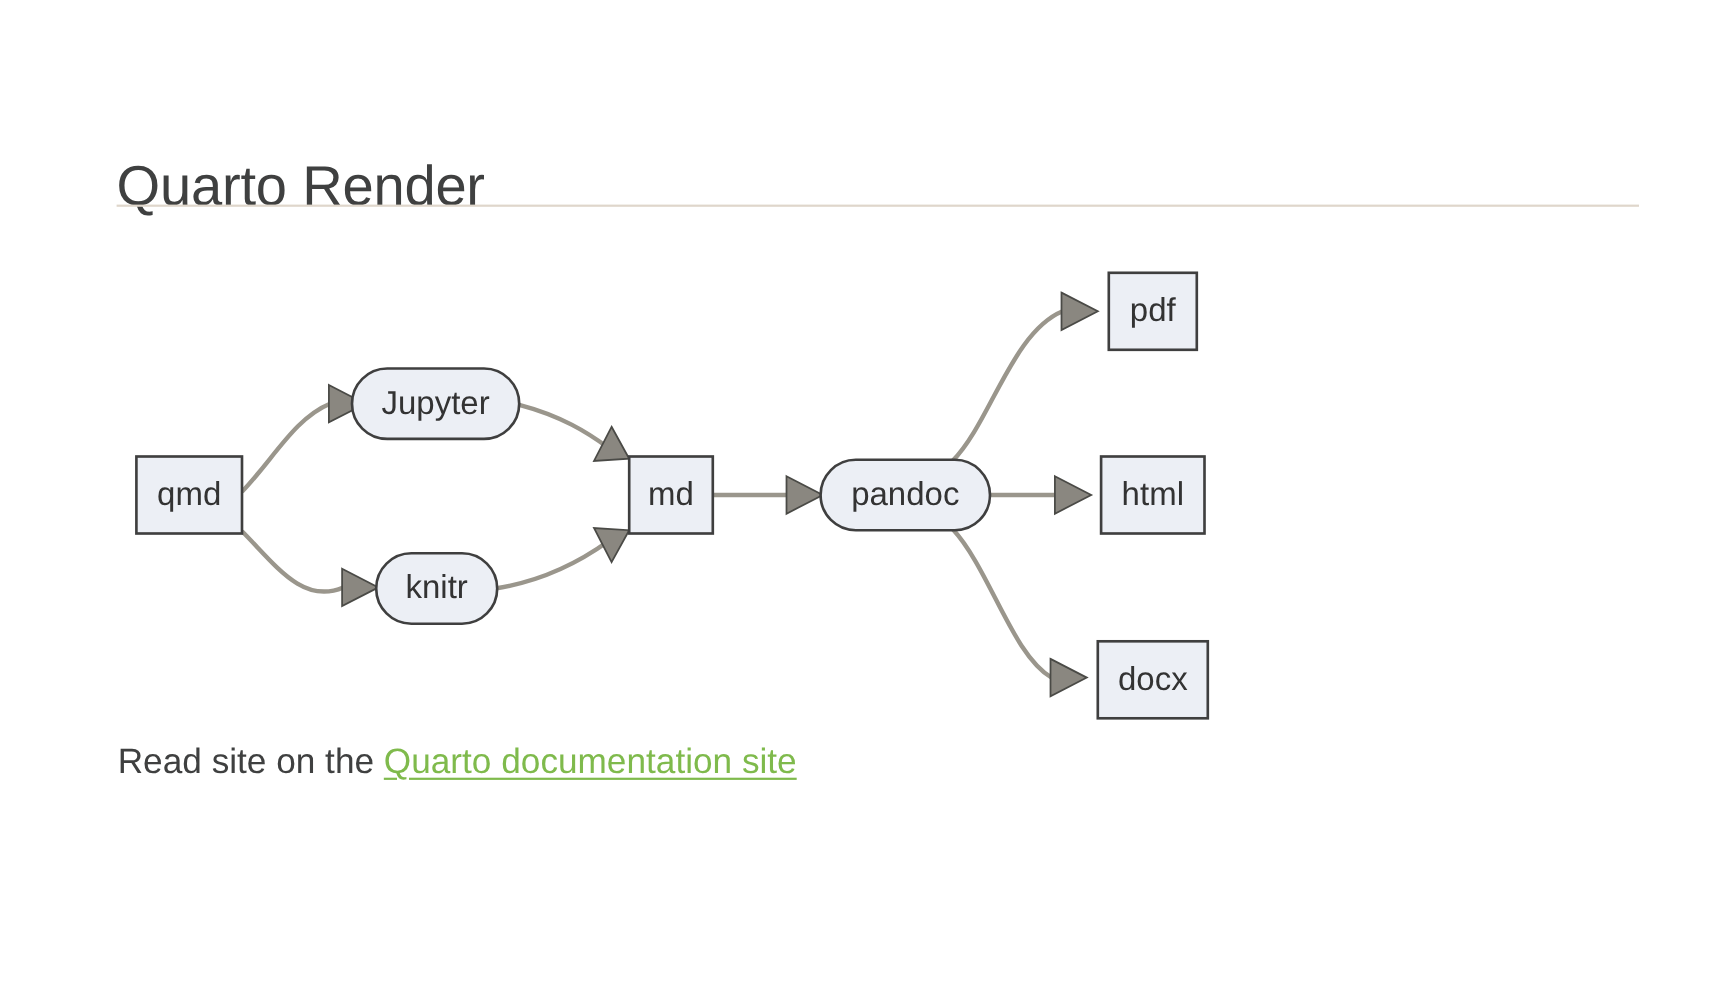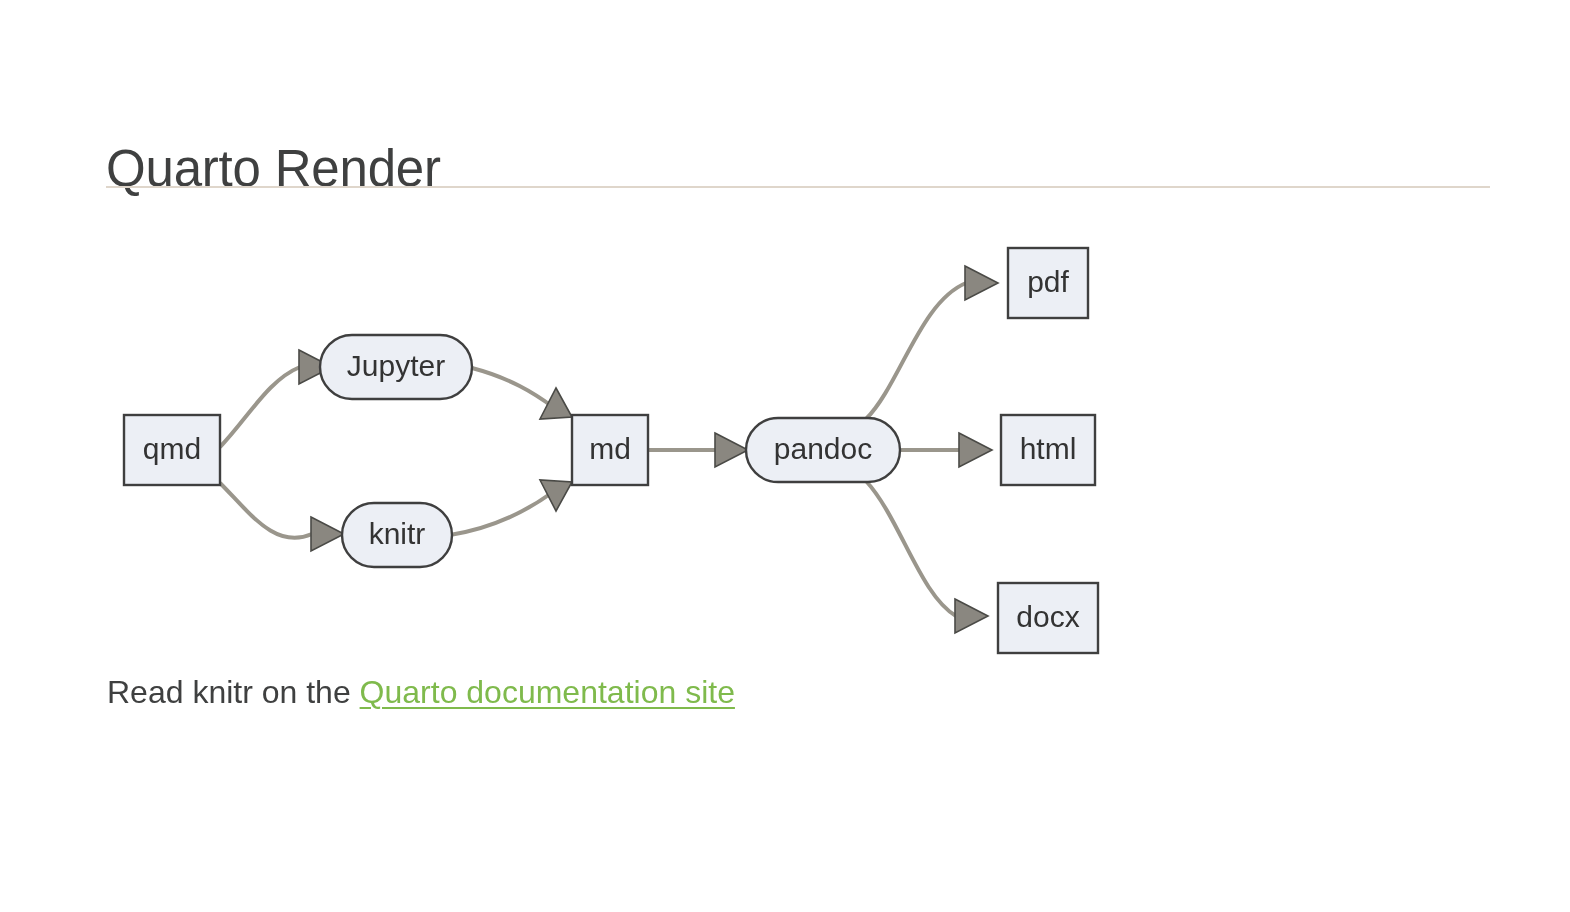--- a/index.html
+++ b/index.html
@@ -175,15 +175,15 @@
       </g>
 
       <g>
         <rect class="node-shape" x="998" y="373" width="100" height="70" rx="0"></rect>
         <text x="1048" y="409">docx</text>
       </g>
 
     </svg>
   </div>
 
-  <div class="read-more"><span>Read knitr on the </span><a class="doc-link" href="#">Quarto documentation site</a></div>
+  <div class="read-more"><span>Read site on the </span><a class="doc-link" href="#">Quarto documentation site</a></div>
 
 </div>
 
 </body></html>

